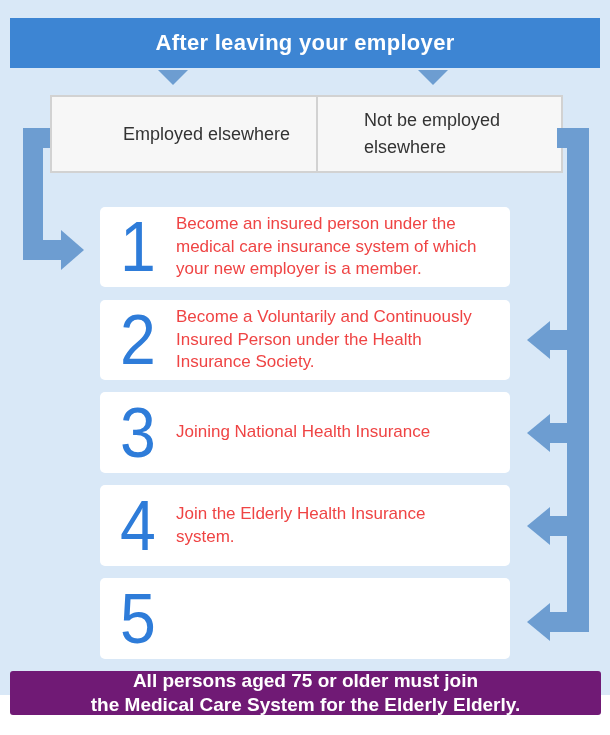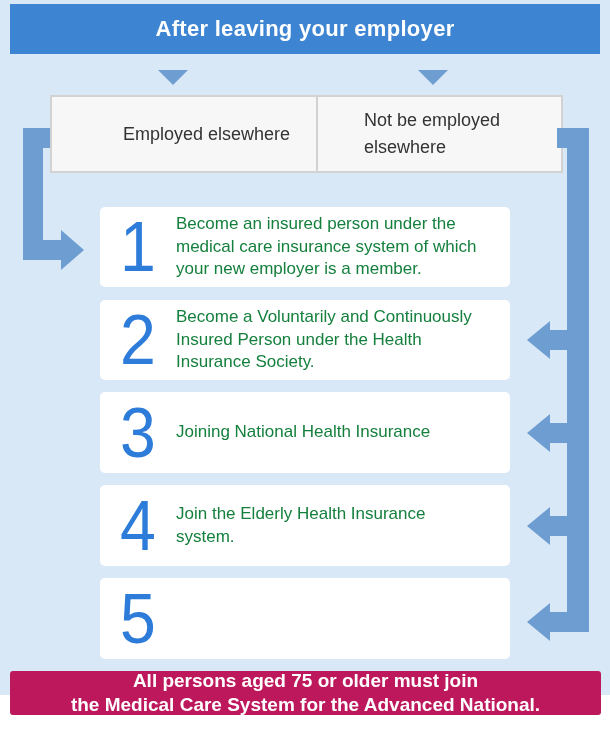--- a/index.html
+++ b/index.html
@@ -1,21 +1,21 @@
 <!DOCTYPE html>
 <html><head>
 <meta charset="utf-8">
 <style>
   html,body{margin:0;padding:0;}
   body{font-family:"Liberation Sans","DejaVu Sans",sans-serif;background:#ffffff;}
   .canvas{position:relative;width:610px;height:735px;background:#ffffff;overflow:hidden;}
   .bg-blue{position:absolute;left:0;top:0;width:610px;height:695px;background:#d9e8f7;}
 
   
-  .header{position:absolute;left:10px;top:4px;width:590px;height:50px;background:#3d85d3;
+  .header{position:absolute;left:10px;top:18px;width:590px;height:50px;background:#3d85d3;
           display:flex;align-items:center;justify-content:center;}
   .header span{color:#ffffff;font-size:22px;font-weight:bold;letter-spacing:.3px;}
 
   
   .tri-down{position:absolute;width:0;height:0;border-left:15px solid transparent;
             border-right:15px solid transparent;border-top:15px solid #6d9dd1;}
   .tri-down.t1{left:158px;top:70px;}
   .tri-down.t2{left:418px;top:70px;}
 
   
@@ -30,24 +30,24 @@
   .head-right{position:absolute;width:0;height:0;border-top:20px solid transparent;
               border-bottom:20px solid transparent;border-left:23px solid #6d9dd1;}
   .head-left{position:absolute;width:0;height:0;border-top:19px solid transparent;
              border-bottom:19px solid transparent;border-right:23px solid #6d9dd1;}
 
   
   .step{position:absolute;left:100px;width:410px;background:#ffffff;border-radius:5px;
         display:flex;align-items:center;}
   .step .num{width:76px;flex:0 0 76px;text-align:center;color:#2e7cd9;font-size:70px;
              line-height:1;font-weight:400;transform:scaleX(.92);}
-  .step .txt{flex:1;padding-right:22px;color:#15803d;font-size:17px;line-height:1.33;}
+  .step .txt{flex:1;padding-right:22px;color:#ef4444;font-size:17px;line-height:1.33;}
 
   
-  .notice{position:absolute;left:10px;top:671px;width:591px;height:44px;background:#be185d;
+  .notice{position:absolute;left:10px;top:671px;width:591px;height:44px;background:#701a75;
           border-radius:3px;display:flex;flex-direction:column;align-items:center;justify-content:center;}
   .notice div{color:#ffffff;font-weight:bold;font-size:19px;line-height:1.28;text-align:center;}
 </style>
 </head>
 <body>
 
 <div class="canvas">
   <div class="bg-blue"></div>
 
   <div class="header">
@@ -103,15 +103,15 @@
   <div class="step" style="top:485px;height:81px;">
     <div class="num">4</div>
     <div class="txt">Join the Elderly Health Insurance system.</div>
   </div>
   <div class="step" style="top:578px;height:81px;">
     <div class="num">5</div>
   </div>
 
   <div class="notice">
     <div>All persons aged 75 or older must join</div>
-    <div>the Medical Care System for the Advanced National.</div>
+    <div>the Medical Care System for the Elderly Elderly.</div>
   </div>
 </div>
 
 </body></html>

